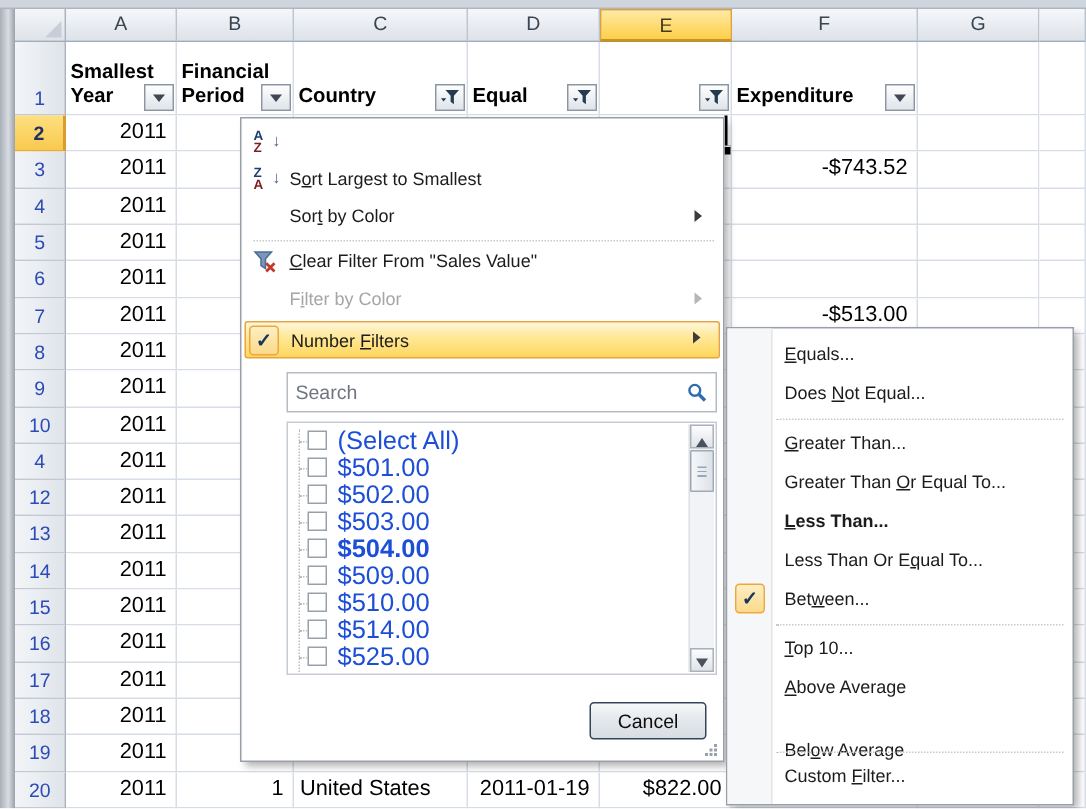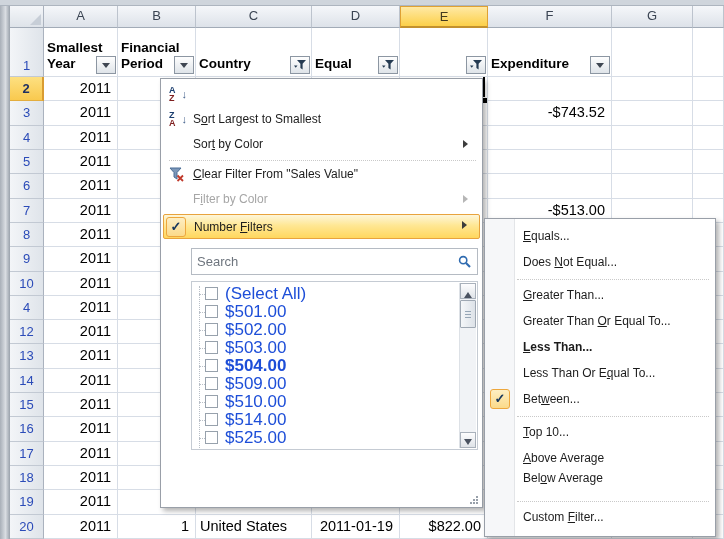--- a/index.html
+++ b/index.html
@@ -438,20 +438,21 @@
         <div class="sbtn up">
             <span class="tri-up"></span>
           </div>
         <div class="sthumb"></div>
         <div class="sbtn down">
             <span class="tri-down"></span>
           </div>
       </div>
     </div>
 
+    <div class="btn cancel">Cancel</div>
     <div class="grip">
       <svg width="11" height="11" viewBox="0 0 11 11">
           <g fill="#98a0aa">
         <rect x="8" y="2" width="2" height="2"></rect>
             <rect x="5" y="5" width="2" height="2"></rect>
         <rect x="8" y="5" width="2" height="2"></rect>
             <rect x="2" y="8" width="2" height="2"></rect>
         <rect x="5" y="8" width="2" height="2"></rect>
             <rect x="8" y="8" width="2" height="2"></rect>
       </g>
@@ -485,21 +486,21 @@
           <div class="smcheck">✓</div>
           <div class="smlabel">Bet<u>w</u>een...</div>
         </div>
         <div class="smsep" style="left: 32px; top: 197px;"></div>
         <div class="smitem" style="left: 2px; top: 202px; width: 228px; height: 22px;">
           <div class="smlabel"><u>T</u>op 10...</div>
         </div>
         <div class="smitem" style="left: 2px; top: 228px; width: 228px; height: 22px;">
           <div class="smlabel"><u>A</u>bove Average</div>
         </div>
-        <div class="smitem" style="left: 2px; top: 248px; width: 228px; height: 22px;">
+        <div class="smitem" style="left: 2px; top: 270px; width: 228px; height: 22px;">
           <div class="smlabel">Bel<u>o</u>w Average</div>
         </div>
         <div class="smsep" style="left: 32px; top: 282px;"></div>
         <div class="smitem" style="left: 2px; top: 287px; width: 228px; height: 22px;">
           <div class="smlabel">Custom <u>F</u>ilter...</div>
         </div>
       </div>
   </div>
 </div>
 

